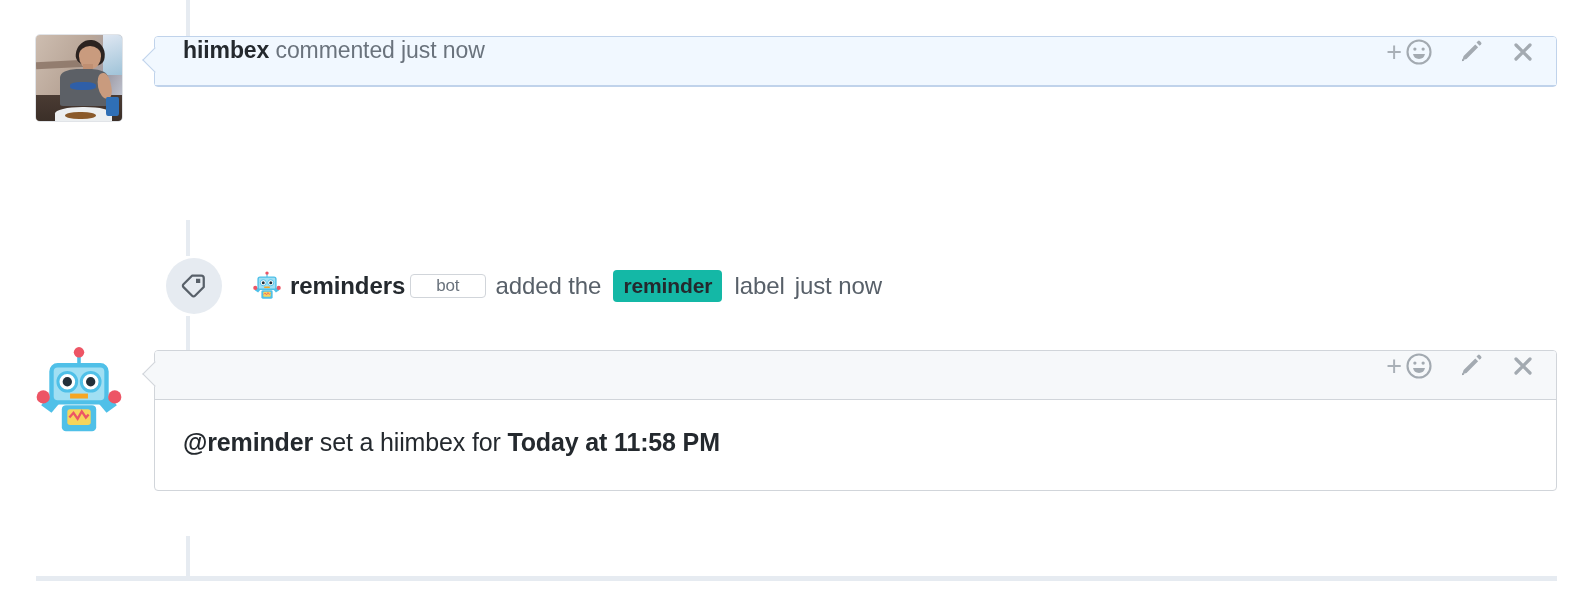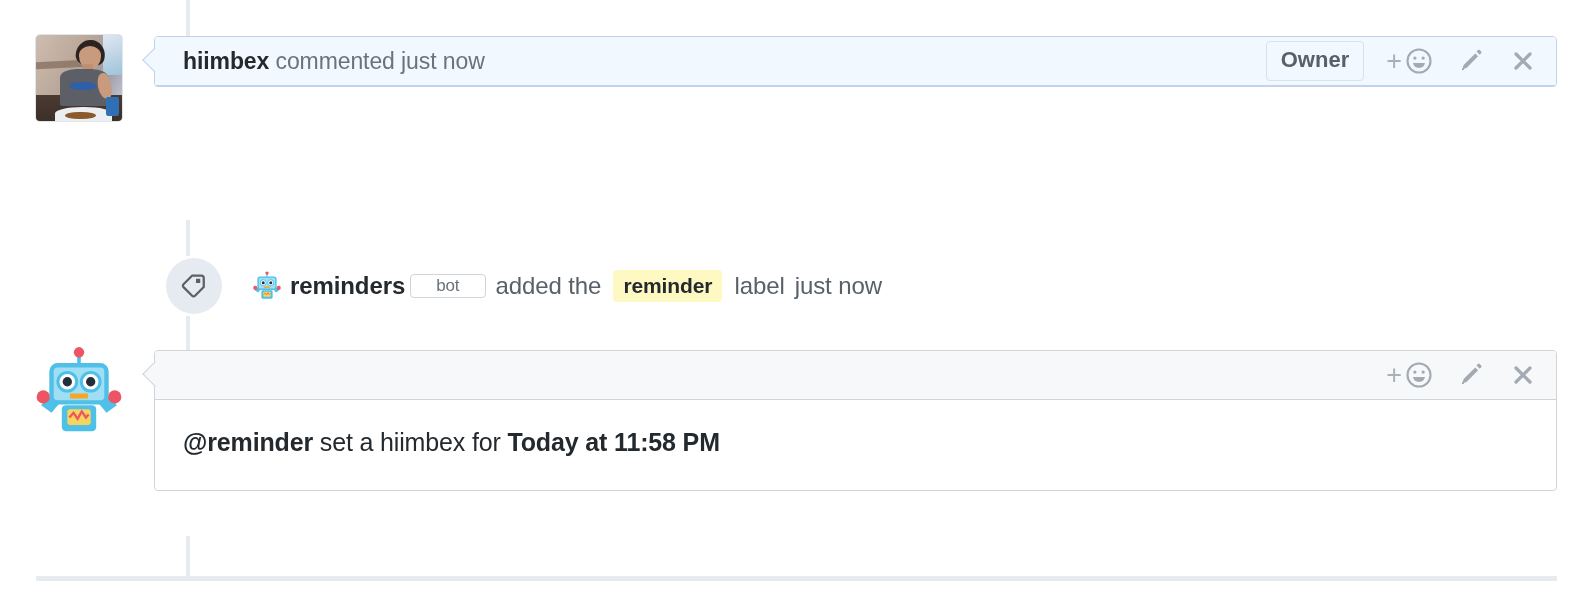--- a/index.html
+++ b/index.html
@@ -136,21 +136,21 @@
     border-radius: 4px;
     background: #fff;
   }
   .comment.blue  { top: 36px;  border: 1px solid #c0d3eb; }
   .comment.gray  { top: 350px; border: 1px solid #d1d5da; }
 
   .comment-header {
     position: relative;
     height: 49px;
     display: flex;
-    align-items: center;
+    align-items: flex-start;
     padding: 0 12px 0 28px;
     border-top-left-radius: 3px;
     border-top-right-radius: 3px;
   }
   .comment.blue .comment-header {
     background: #f1f8ff;
     border-bottom: 1px solid #c0d3eb;
   }
   .comment.gray .comment-header {
     background: #f6f8fa;
@@ -260,21 +260,21 @@
     letter-spacing: -0.1px;
   }
   .event-text .who {
     color: #24292e;
     font-weight: bold;
     margin-left: 8px;
   }
   .event-text .word { margin: 13px 5px; }
   .label-chip {
     display: inline-block;
-    background: #fef9c3;
+    background: #14b8a6;
     color: #24292e;
     font-weight: bold;
     font-size: 21px;
     border-radius: 4px;
     padding: 5px 10px 6px;
     line-height: 1;
     margin: 0 7px;
   }
   .robot-inline {
     width: 30px; height: 30px;
@@ -312,21 +312,20 @@
     <div class="comment-header">
       <div class="arrow"></div>
 
       <div class="hdr-text">
         <span class="who">hiimbex</span>
         <span>commented</span>
         <span>just now</span>
       </div>
 
       <div class="hdr-right">
-        <span class="owner-badge">Owner</span>
 
         <span class="icon-btn plus-smiley">
           <span class="plus">+</span>
           <svg width="30" height="30" viewBox="0 0 24 24" fill="none" stroke="#a3aab1" stroke-width="1.7">
             <circle cx="12" cy="12" r="9.2"></circle>
             <circle cx="8.7" cy="9.6" r="1.3" fill="#a3aab1" stroke="none"></circle>
             <circle cx="15.3" cy="9.6" r="1.3" fill="#a3aab1" stroke="none"></circle>
             <path d="M7.2 13.6h9.6a4.9 4.9 0 0 1-9.6 0z" fill="#a3aab1" stroke="none"></path>
           </svg>
         </span>

